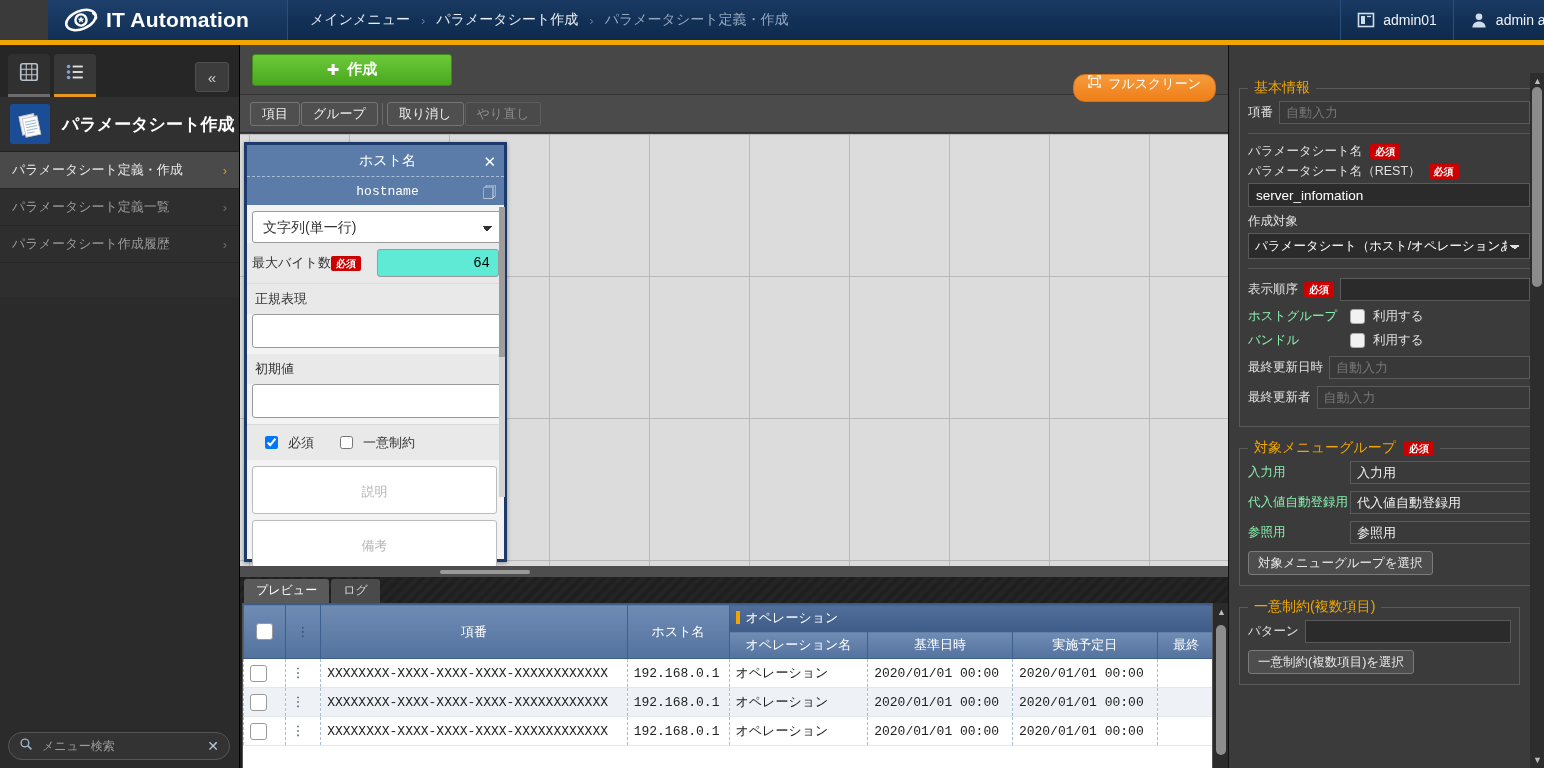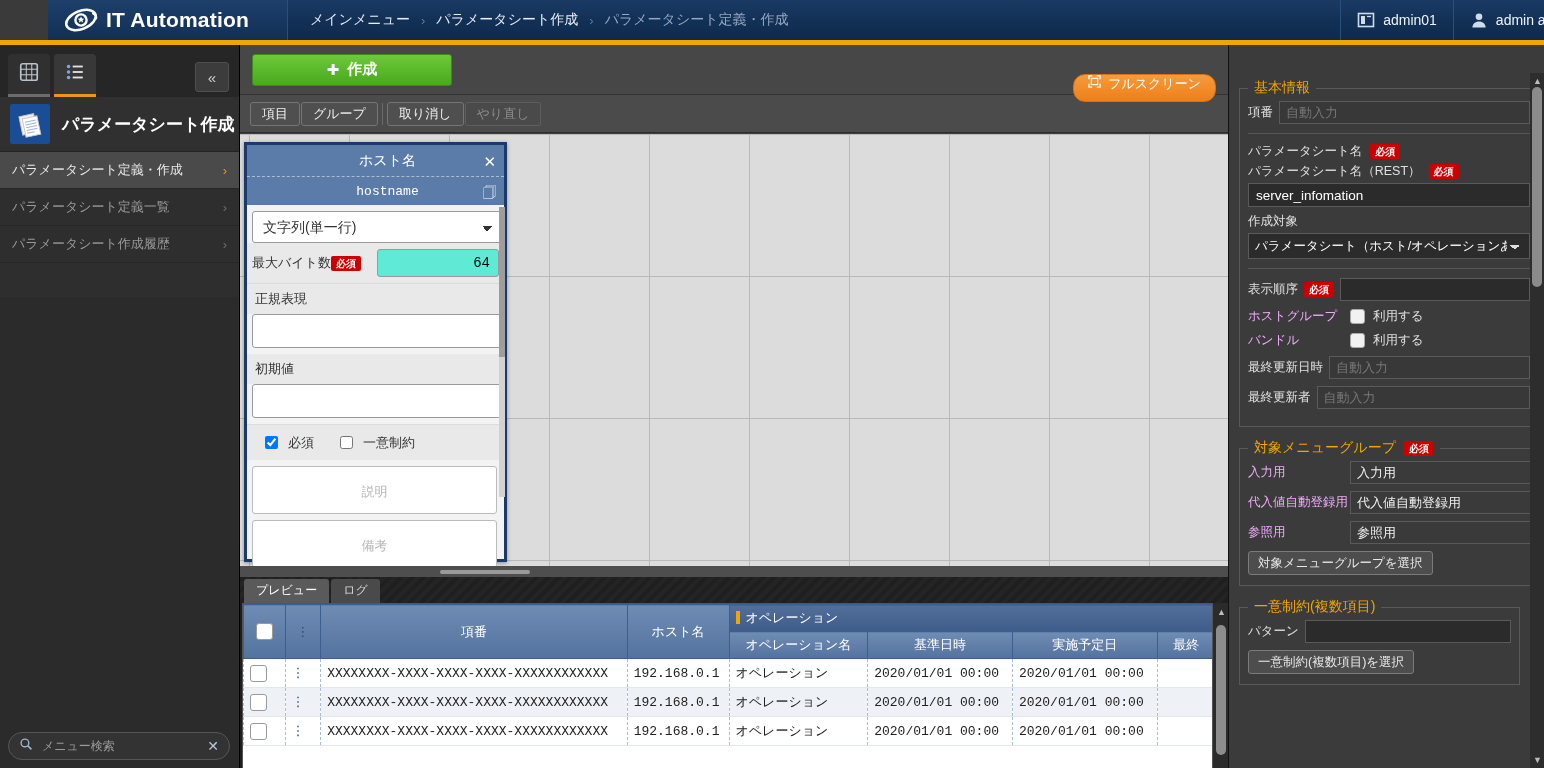--- a/index.html
+++ b/index.html
@@ -329,21 +329,21 @@
   .hr-d { height: 1px; background: #565656; margin: 9px 0 9px 0; }
   .f-chk { display: flex; align-items: center; gap: 8px; }
   .chkbox {
     width: 15px; height: 15px; background: #f2f2f2; border: 1px solid #aaa;
     border-radius: 3px; display: inline-block;
   }
   .rp-btn {
     height: 24px; padding: 0 9px; background: #4d4d4d; border: 1px solid #7b7b7b;
     border-radius: 3px; color: #e8e8e8; font-size: 12.5px; font-family: inherit;
   }
-  .rp-sub-lab { width: 96px; color: #f0abfc; font-size: 12.5px; white-space: nowrap;}
+  .rp-sub-lab { width: 96px; color: #86efac; font-size: 12.5px; white-space: nowrap;}
 </style>
 </head>
 <body>
 
 <div class="app">
 
   <div class="topbar">
     <div class="brand">
       <span class="brand-logo">
         <svg viewBox="0 0 34 34" width="34" height="34">

